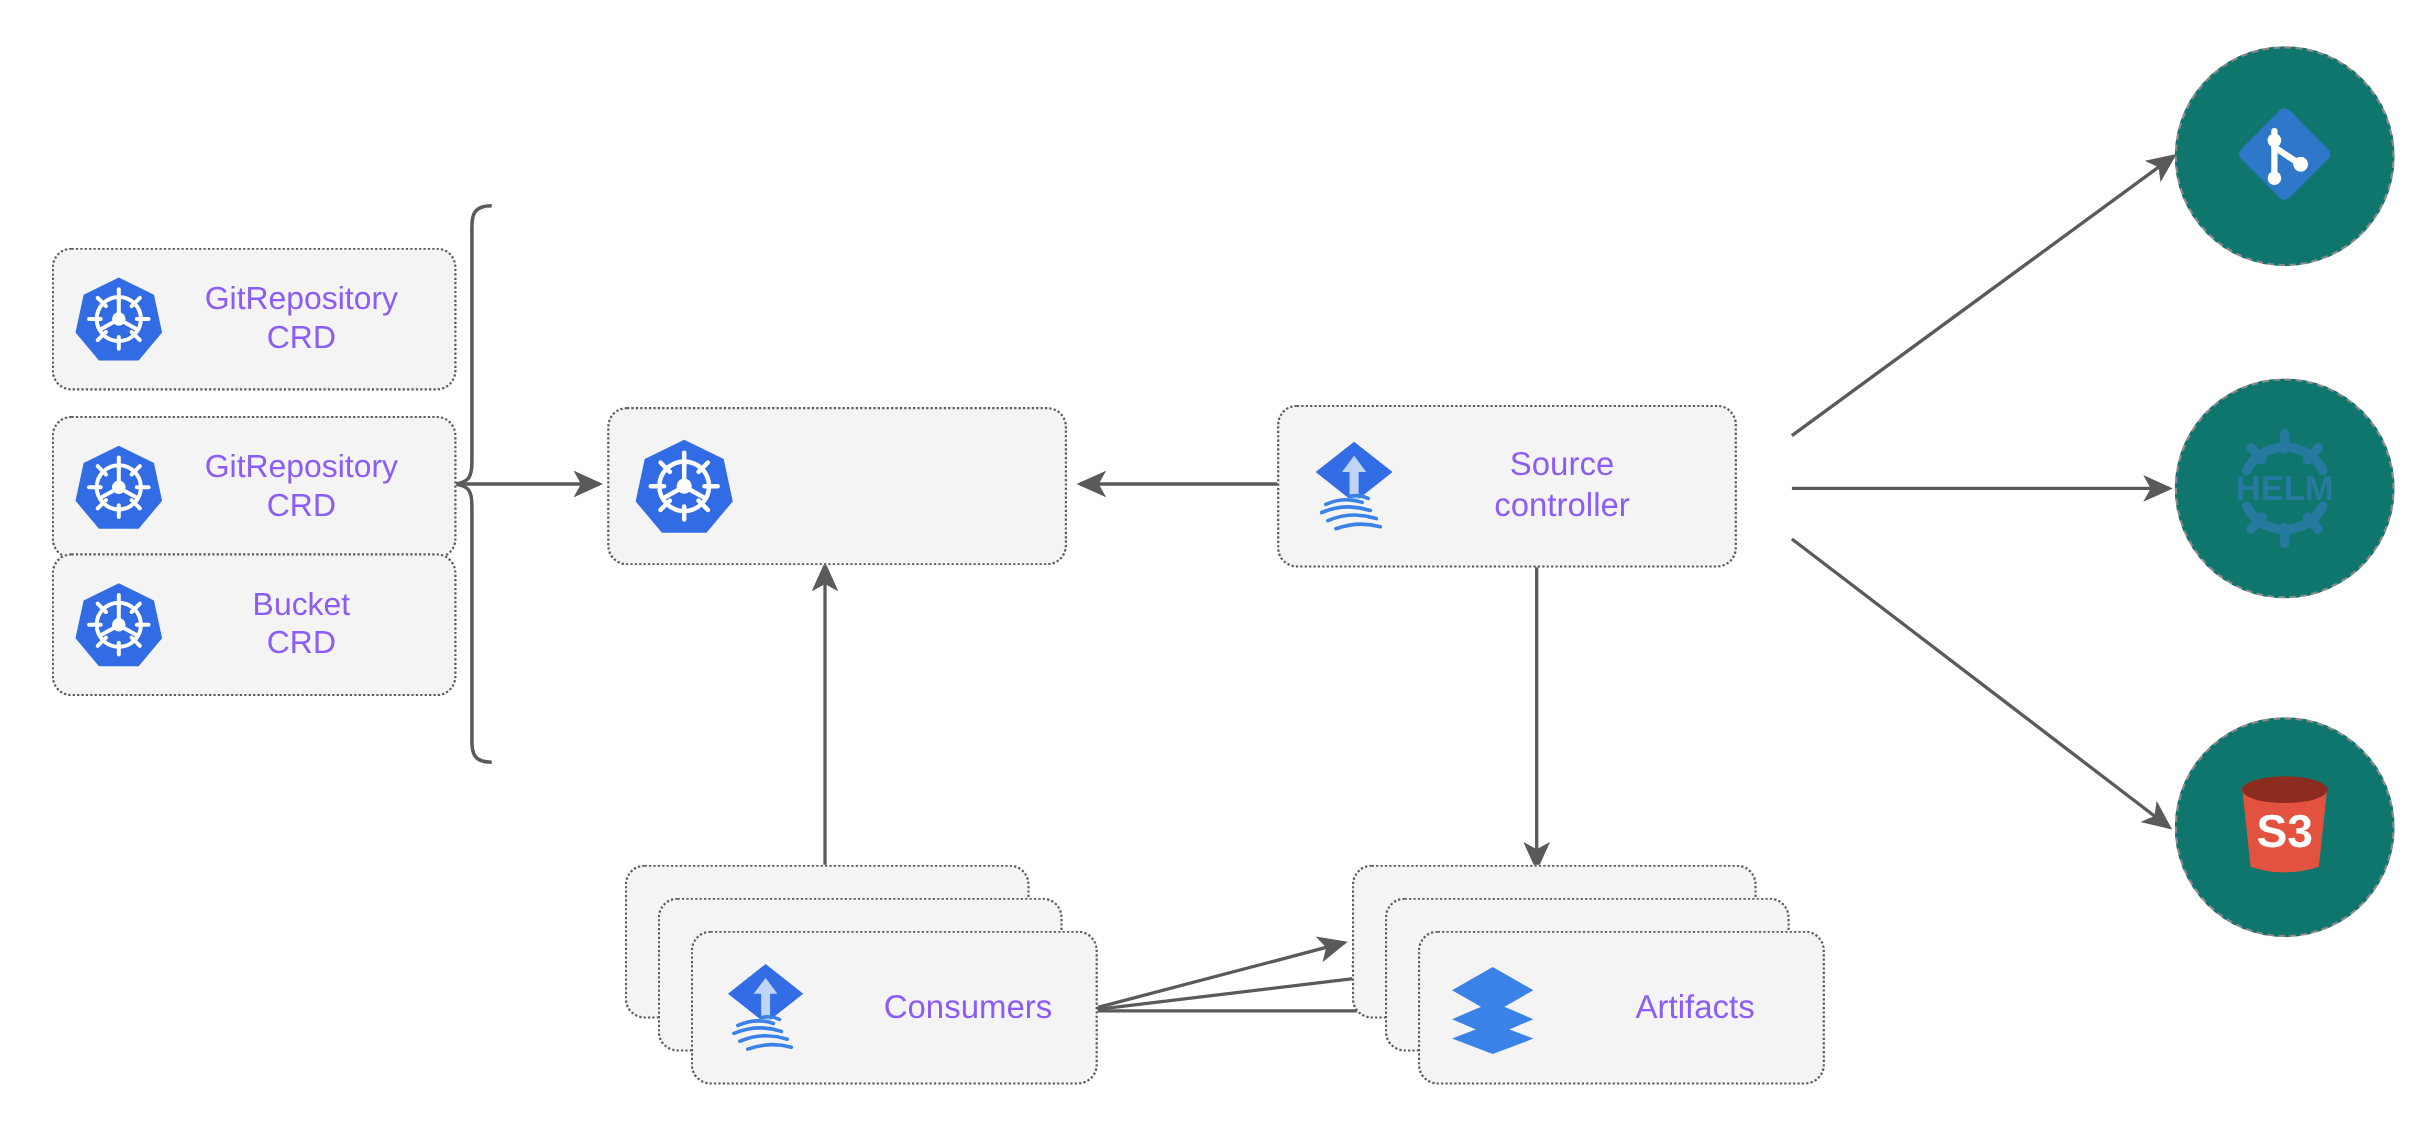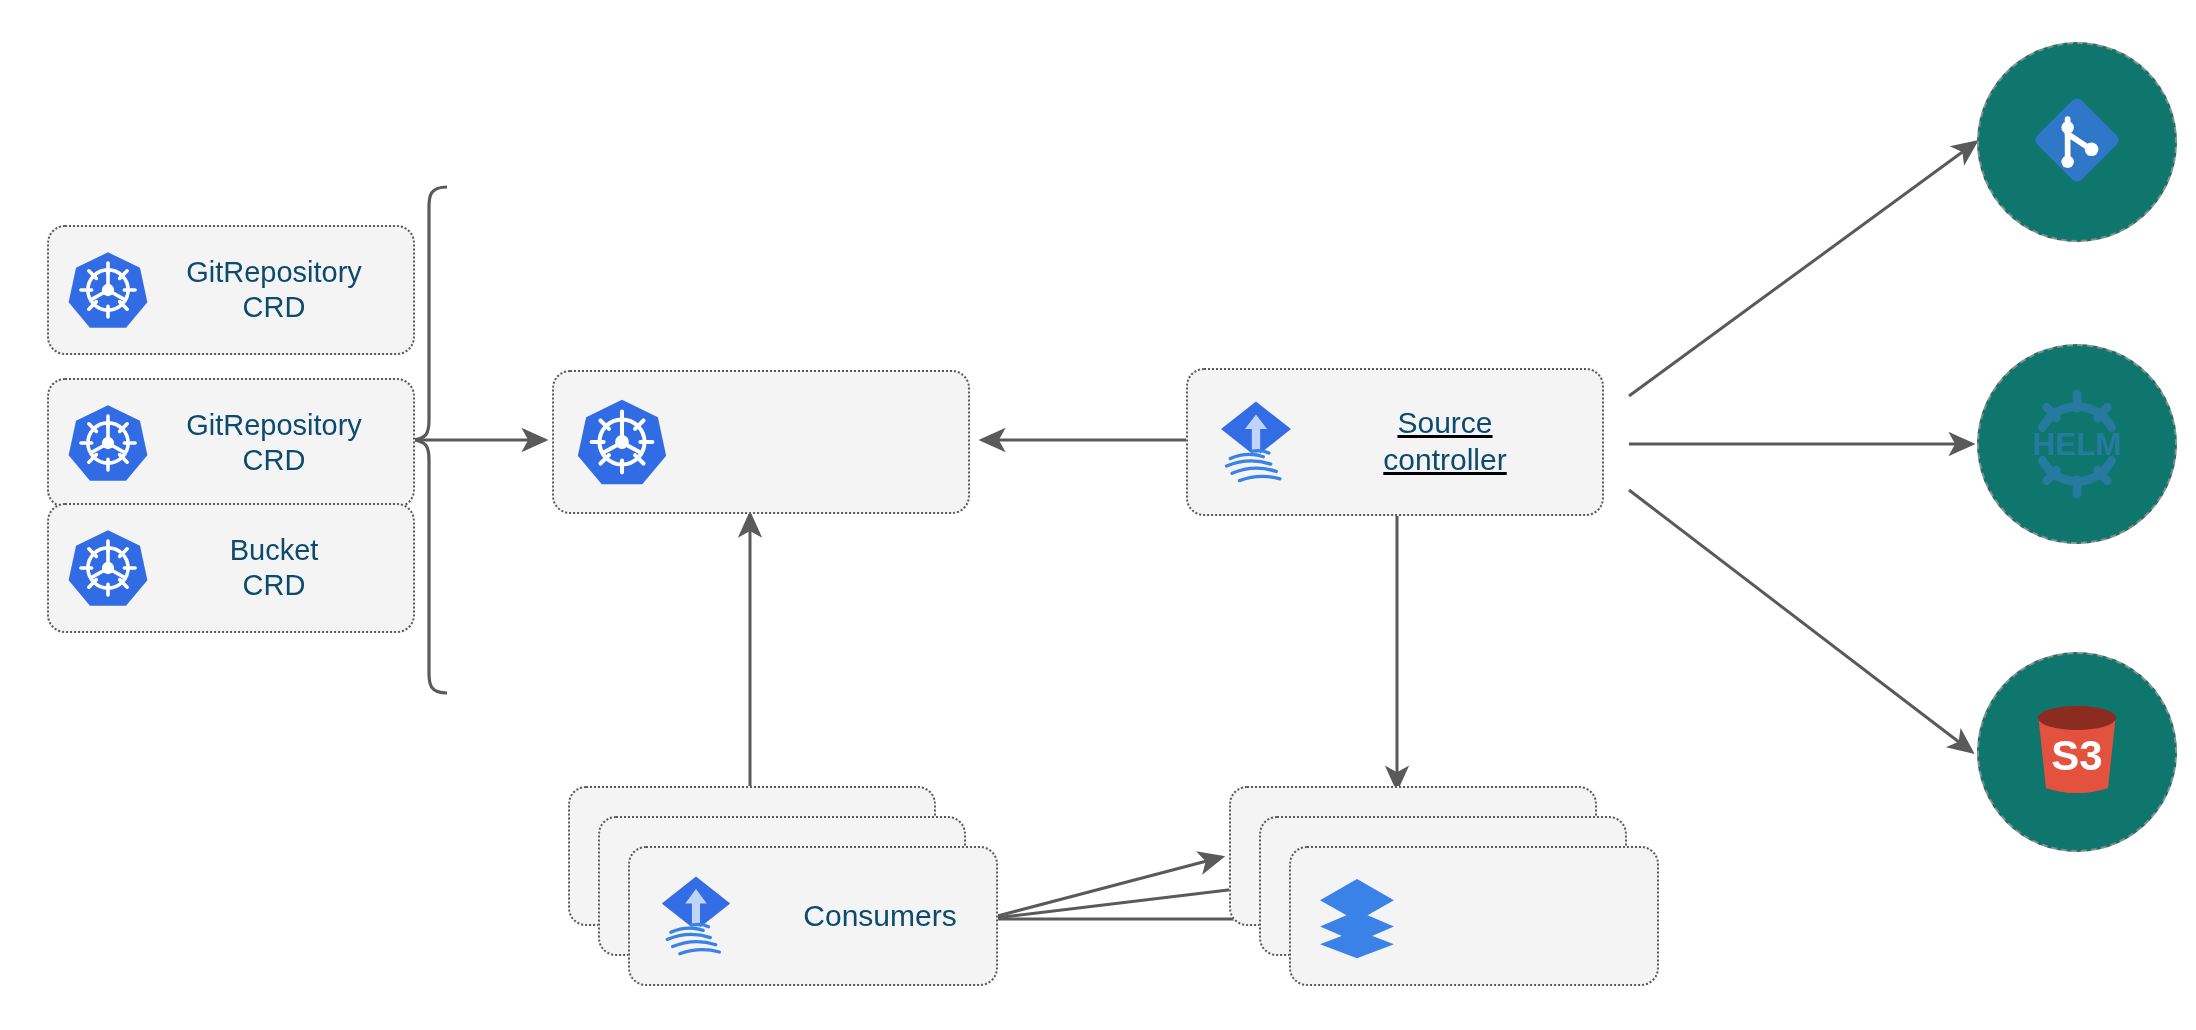--- a/index.html
+++ b/index.html
@@ -23,21 +23,21 @@
     box-sizing: border-box;
     background: #f4f4f4;
     border: 2.5px dotted #5a5a5a;
     border-radius: 18px;
     display: flex;
     align-items: center;
     z-index: 5;
   }
   .node-label {
     font-size: 30px;
-    color: #0c4a6e;
+    color: #8b5cf6;
     line-height: 1.22;
     text-align: center;
     white-space: pre-line;
     flex: 1;
     padding-right: 14px;
   }
   .node-icon {
     flex: 0 0 auto;
     display: flex;
     align-items: center;
@@ -231,21 +231,21 @@
           <line x1="26.6" y1="73.4" x2="35.8" y2="64.2"></line>
           <line x1="64.2" y1="35.8" x2="73.4" y2="26.6"></line>
           <line x1="50" y1="42.6" x2="50" y2="26"></line>
           <line x1="56.6" y1="54" x2="71" y2="62"></line>
           <line x1="43.4" y1="54" x2="29" y2="62"></line>
         </g>
       </svg>
     </span>
   </div>
 
-  <div class="node main-box" style="left:1186px; top:368px; width:418px; height:148px;text-decoration:underline;">
+  <div class="node main-box" style="left:1161px; top:368px; width:418px; height:148px;">
     <span class="node-icon">
       <svg viewBox="0 0 100 100" width="96" height="96">
         <polygon points="50,6 88,36 50,66 12,36" fill="#326DE6"></polygon>
         <path d="M 50 20 L 62 36 L 54.5 36 L 54.5 64 L 45.5 64 L 45.5 36 L 38 36 Z" fill="#BFD4F7"></path>
         <g stroke="#3B82E8" stroke-width="3.6" fill="none" stroke-linecap="round">
           <path d="M 22 68 Q 40 60 58 66"></path>
           <path d="M 18 76 Q 42 66 66 74"></path>
           <path d="M 24 84 Q 48 74 72 82"></path>
           <path d="M 32 92 Q 54 84 76 90"></path>
           <path d="M 46 60 Q 56 58 64 62"></path>
@@ -281,20 +281,21 @@
     <div class="card-ghost" style="left:0px;   top:0px;   width:368px; height:140px;"></div>
     <div class="card-ghost" style="left:30px;  top:30px;  width:368px; height:140px;"></div>
     <div class="card-front" style="left:60px;  top:60px;  width:370px; height:140px;">
       <span class="node-icon" style="width:92px;height:92px;margin-left:20px;">
         <svg viewBox="0 0 100 100" width="88" height="88">
           <polygon points="50,8 92,32 50,56 8,32" fill="#3B82E8"></polygon>
           <polygon points="50,44 92,62 50,80 8,62" fill="#3B82E8"></polygon>
           <polygon points="50,66 92,82 50,98 8,82" fill="#3B82E8"></polygon>
         </svg>
       </span>
+      <span class="node-label">Artifacts</span>
     </div>
   </div>
 
   <div class="circle-node" style="left:1977px; top:42px; width:200px; height:200px;">
     <span>
       <svg viewBox="0 0 100 100" width="104" height="104">
         <rect x="20" y="20" width="60" height="60" rx="6" ry="6" transform="rotate(45 50 50)" fill="#2F77C9"></rect>
         <g stroke="#ffffff" stroke-width="5.5" fill="none" stroke-linecap="round">
           <line x1="41" y1="30" x2="41" y2="70"></line>
           <path d="M 41 44 L 62 58"></path>

